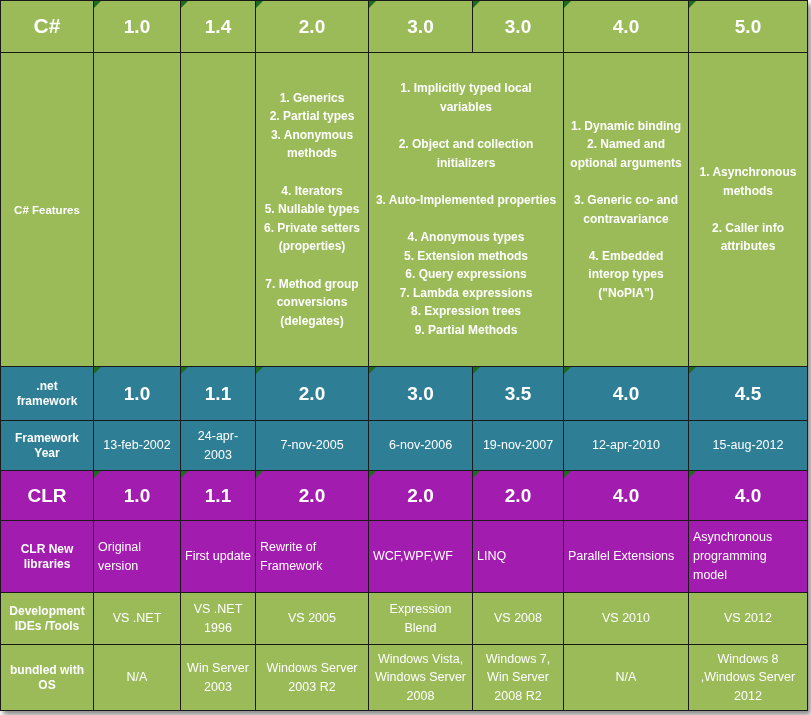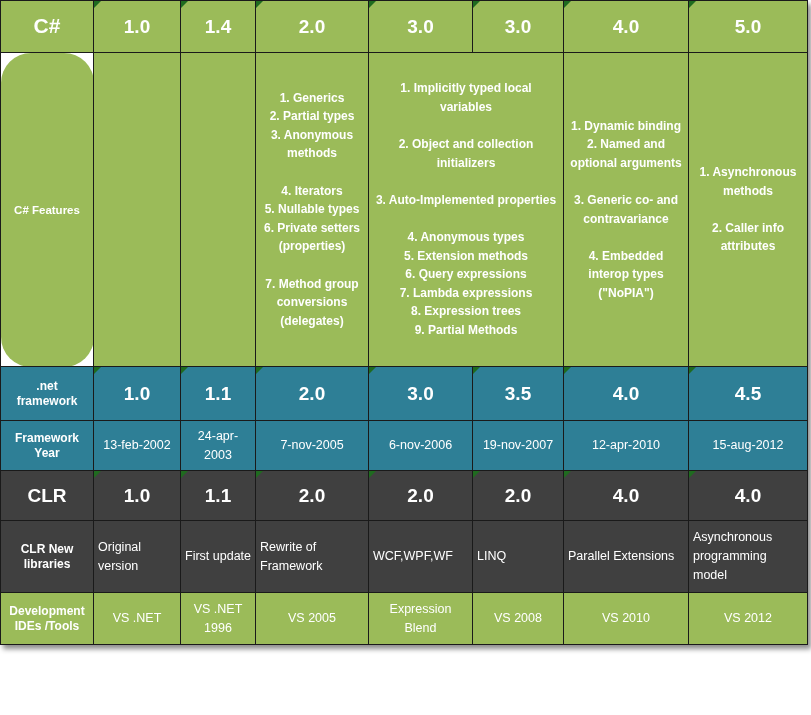--- a/index.html
+++ b/index.html
@@ -44,21 +44,21 @@
     position: absolute;
     top: 0; left: 0;
     border-top: 7px solid #1f6b1f;
     border-right: 7px solid transparent;
     pointer-events: none;
   }
 
   
   .green   { background: #9BBB59; }
   .teal    { background: #2E7F96; }
-  .cyan    { background: #404040; }
+  .cyan    { background: #a21caf; }
 
   
   .rowhead {
     text-align: center;
     font-weight: bold;
     font-size: 12px;
     line-height: 1.25;
   }
   .verhead {
     text-align: center;
@@ -96,21 +96,20 @@
     font-weight: bold;
     line-height: 1.55;
     padding: 6px 5px 4px 6px;
     white-space: pre-line;
   }
 
   .rowlabel-cs {
     text-align: center;
     font-weight: bold;
     font-size: 11.5px;
-    border-radius: 30px;
   }
 
   .nowrapish { white-space: pre-line; }
 </style>
 </head>
 <body>
 
 <div id="sheet">
   <table class="grid">
     <colgroup>
@@ -224,15 +223,26 @@
 IDEs /Tools</td>
       <td class="green cell">VS .NET</td>
       <td class="green cell">VS .NET 1996</td>
       <td class="green cell">VS 2005</td>
       <td class="green cell">Expression Blend</td>
       <td class="green cell-bold">VS 2008</td>
       <td class="green cell-bold">VS 2010</td>
       <td class="green cell-bold">VS 2012</td>
     </tr>
 
+    <tr style="height:66px">
+      <td class="green rowhead nowrapish">bundled with
+OS</td>
+      <td class="green cell">N/A</td>
+      <td class="green cell">Win Server 2003</td>
+      <td class="green cell">Windows Server 2003 R2</td>
+      <td class="green cell">Windows Vista, Windows Server 2008</td>
+      <td class="green cell">Windows 7, Win Server 2008 R2</td>
+      <td class="green cell">N/A</td>
+      <td class="green cell">Windows 8 ,Windows Server 2012</td>
+    </tr>
   </tbody>
     </table>
 </div>
 
 </body></html>

